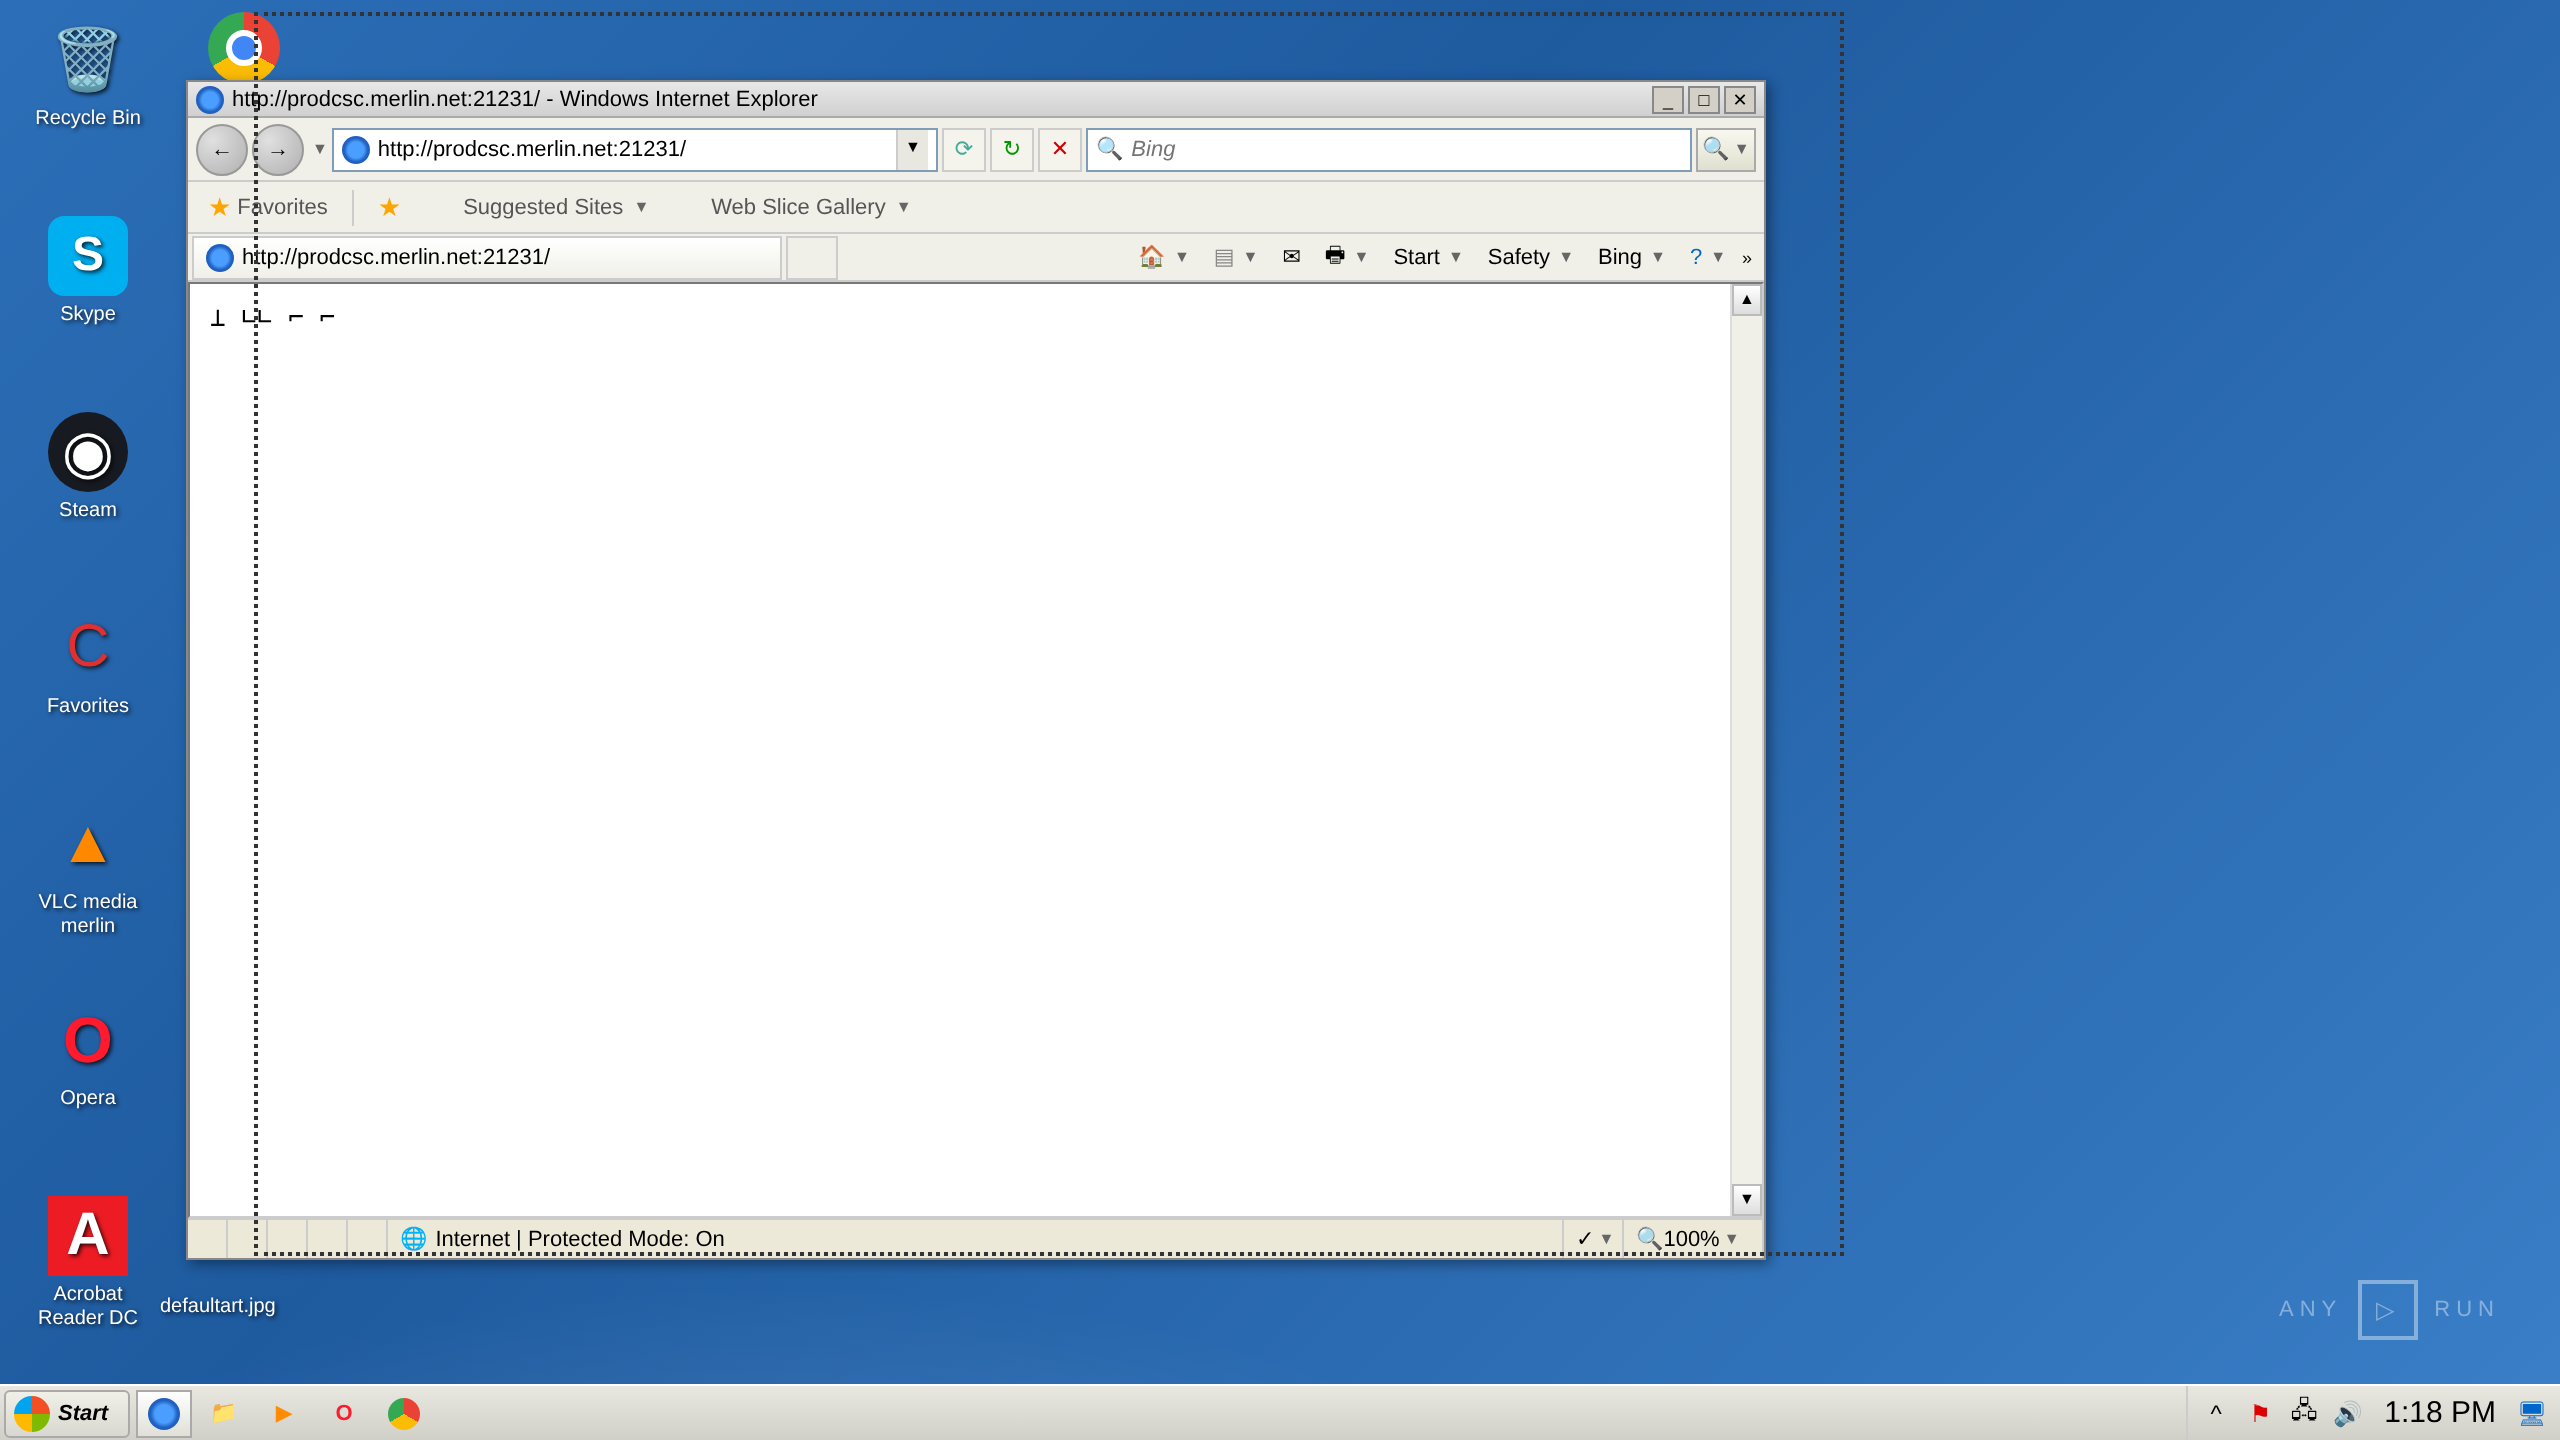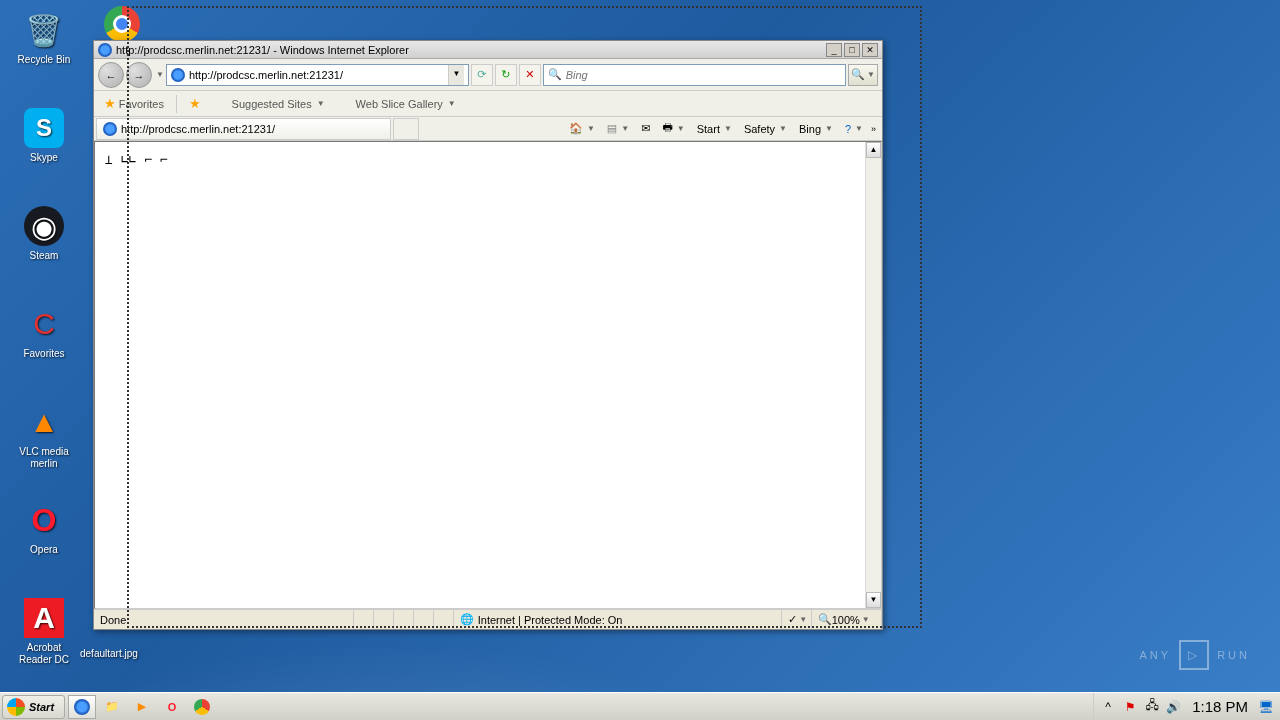--- a/index.html
+++ b/index.html
@@ -200,21 +200,20 @@
     <div class="page-body">⊥ ∟∟  ⌐ ⌐</div>
     <div class="scrollbar-v">
       <div class="sb-btn">▲</div>
       <div style="position:absolute;bottom:0;left:0;right:0">
           <div class="sb-btn">▼</div>
         </div>
     </div>
   </div>
 
   <div class="statusbar">
-    <div class="sb-cell" style="width:260px">Done</div>
     <div class="sb-cell" style="width:20px"></div>
     <div class="sb-cell" style="width:20px"></div>
     <div class="sb-cell" style="width:20px"></div>
     <div class="sb-cell" style="width:20px"></div>
     <div class="sb-cell" style="width:20px"></div>
     <div class="sb-cell" style="flex:1">
         <span style="margin-right:4px">🌐</span>
         <span>Internet | Protected Mode: On</span>
       </div>
     <div class="sb-cell" style="width:30px">✓<span class="dd-arr">▼</span></div>

